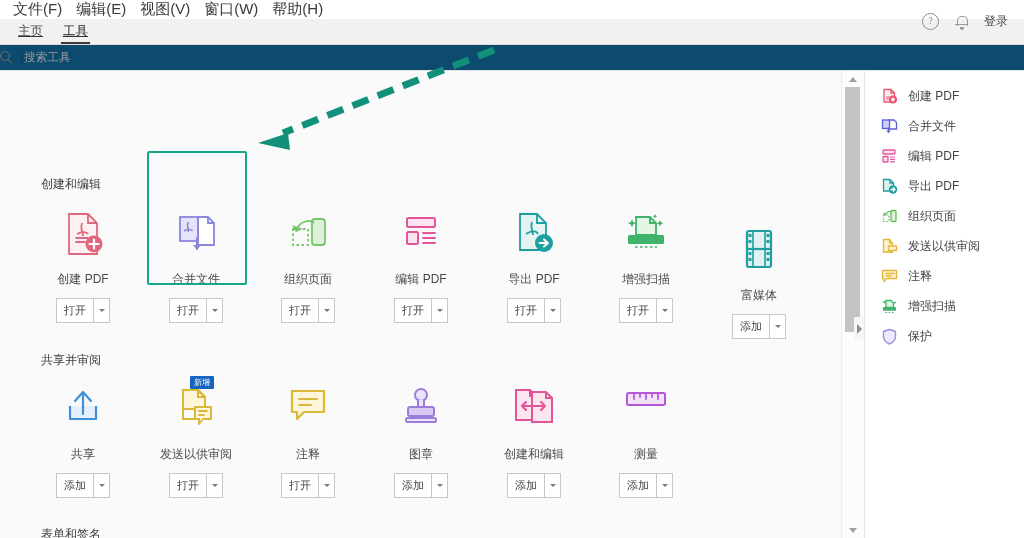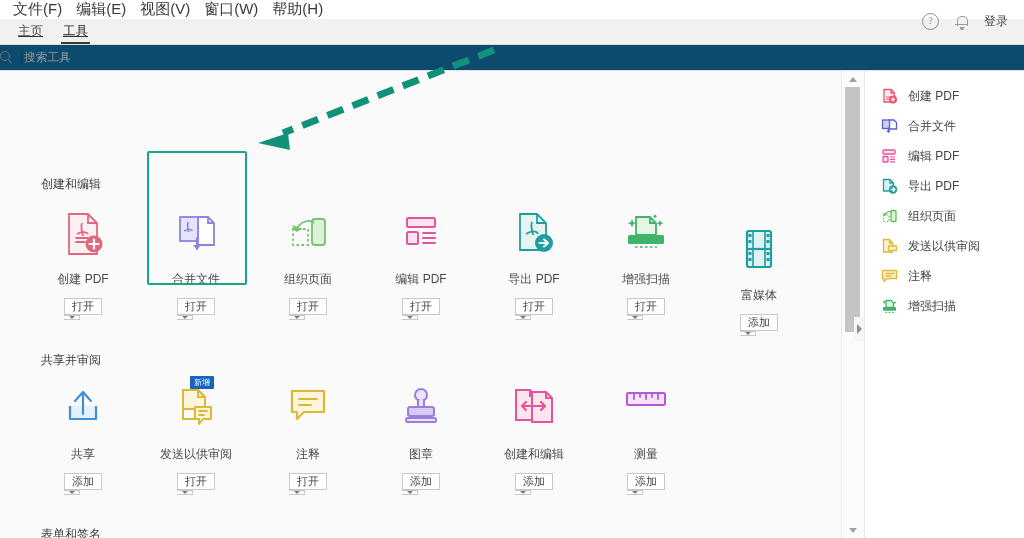--- a/index.html
+++ b/index.html
@@ -79,21 +79,21 @@
   }
   .scrollpane{position:absolute;inset:0;right:22px;overflow:hidden;}
   .section-title{
     font-size:12px;color:#3d3d3d;margin:0;padding:0;
     position:absolute;left:41px;
   }
   .tile{position:absolute;width:96px;text-align:center;}
   .tile .icon{height:56px;display:flex;align-items:flex-start;justify-content:center;}
   .tile .label{font-size:12px;color:#4a4a4a;margin-top:4px;white-space:nowrap;}
   .btnwrap{display:flex;justify-content:center;margin-top:10px;}
-  .splitbtn{display:flex;height:25px;flex-direction:column;}
+  .splitbtn{display:flex;height:25px;}
   .splitbtn .b1{
     min-width:36px;padding:0 7px;border:1px solid #c8c8c8;background:#fff;font-size:11px;color:#454545;
     display:flex;align-items:center;justify-content:center;box-sizing:border-box;
   }
   .splitbtn .b2{
     width:16px;border:1px solid #c8c8c8;border-left:none;background:#fff;
     display:flex;align-items:center;justify-content:center;box-sizing:border-box;
   }
   .splitbtn .b2 s{
     display:block;width:0;height:0;border-left:3px solid transparent;border-right:3px solid transparent;
@@ -572,20 +572,28 @@
               <path d="M5 2.5h5l2.5 2.5v4.5H5z" fill="#e2f5e6" stroke="#3fb36a" stroke-width="1.3"></path>
               <rect x="2" y="9" width="13" height="3.8" rx=".8" fill="#3fb36a"></rect>
               <path d="M4.5 14.5h8" stroke="#3fb36a" stroke-width="1.2" stroke-dasharray="1.6 1.6"></path>
               <path d="M3.2 2l.6 1.4L5.2 4l-1.4.6L3.2 6l-.6-1.4L1.2 4l1.4-.6z" fill="#3fb36a"></path>
               <path d="M14 3l.5 1.1 1.1.5-1.1.5-.5 1.1-.5-1.1L12.4 4.6l1.1-.5z" fill="#3fb36a"></path>
             </svg>
         </span>
         <span class="si-lab">增强扫描</span>
       </div>
 
+      <div class="side-item">
+        <span class="si-ico">
+          <svg width="17" height="17" viewBox="0 0 17 17">
+              <path d="M8.5 1.5l6 2v5c0 4-3.2 6.3-6 7.5-2.8-1.2-6-3.5-6-7.5v-5z" fill="#efeafb" stroke="#9b8fe0" stroke-width="1.4" stroke-linejoin="round"></path>
+            </svg>
+        </span>
+        <span class="si-lab">保护</span>
+      </div>
 
     </div>
   </div>
 
   <svg class="arrow-svg" viewBox="0 0 1024 538">
     <line x1="494" y1="50" x2="283" y2="133" stroke="#12917a" stroke-width="7" stroke-dasharray="17 10" stroke-linecap="butt"></line>
     <path d="M258 143l30-10 2 17z" fill="#12917a"></path>
   </svg>
 
 </div>

